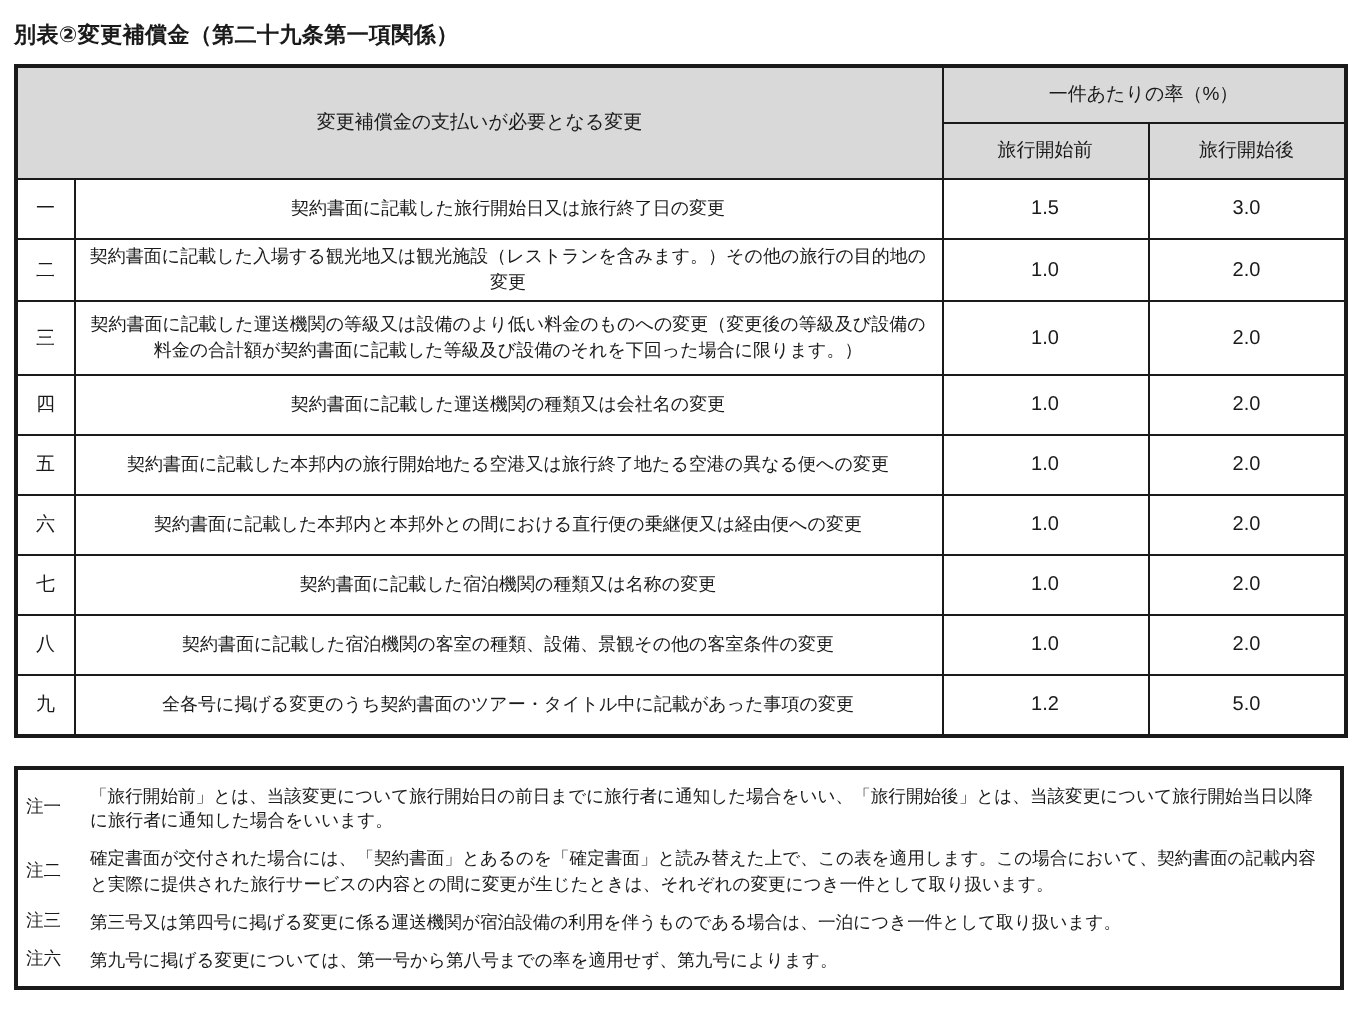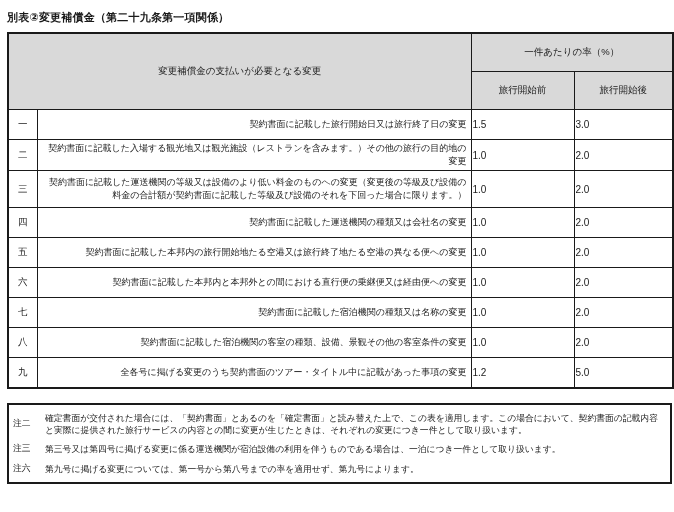--- a/index.html
+++ b/index.html
@@ -33,34 +33,35 @@
     border: 1px solid #1a1a1a;
     box-sizing: border-box;
     overflow: hidden;
   }
   table.comp th {
     background: #d9d9d9;
     font-weight: normal;
     font-size: 9.5px;
     text-align: center;
     height: 21px;
-    padding: 12px 2px;
+    padding: 7px 2px;
   }
   td.no {
     text-align: center;
     font-size: 9.5px;
     padding: 1px;
   }
   td.desc {
     font-size: 9px;
     line-height: 1.45;
     padding: 2px 4px;
-    text-align: right;
+    text-align: center;
   }
   td.rate {
+    text-align: center;
     font-size: 10px;
     padding: 1px;
   }
   tr.data-row { height: 30px; }
   tr.data-row.tall { height: 37px; }
   .notes {
     box-sizing: border-box;
     width: 665px;
     margin-top: 14px;
     border: 2px solid #1a1a1a;
@@ -161,20 +162,24 @@
         <td class="no">九</td>
         <td class="desc">全各号に掲げる変更のうち契約書面のツアー・タイトル中に記載があった事項の変更</td>
         <td class="rate">1.2</td>
         <td class="rate">5.0</td>
       </tr>
     </tbody>
   </table>
 
   <div class="notes">
     <div class="note">
+      <span class="note-label">注一</span>
+      <span class="note-text">「旅行開始前」とは、当該変更について旅行開始日の前日までに旅行者に通知した場合をいい、「旅行開始後」とは、当該変更について旅行開始当日以降に旅行者に通知した場合をいいます。</span>
+    </div>
+    <div class="note">
       <span class="note-label">注二</span>
       <span class="note-text">確定書面が交付された場合には、「契約書面」とあるのを「確定書面」と読み替えた上で、この表を適用します。この場合において、契約書面の記載内容と実際に提供された旅行サービスの内容との間に変更が生じたときは、それぞれの変更につき一件として取り扱います。</span>
     </div>
     <div class="note">
       <span class="note-label">注三</span>
       <span class="note-text">第三号又は第四号に掲げる変更に係る運送機関が宿泊設備の利用を伴うものである場合は、一泊につき一件として取り扱います。</span>
     </div>
     <div class="note">
       <span class="note-label">注六</span>
       <span class="note-text">第九号に掲げる変更については、第一号から第八号までの率を適用せず、第九号によります。</span>

